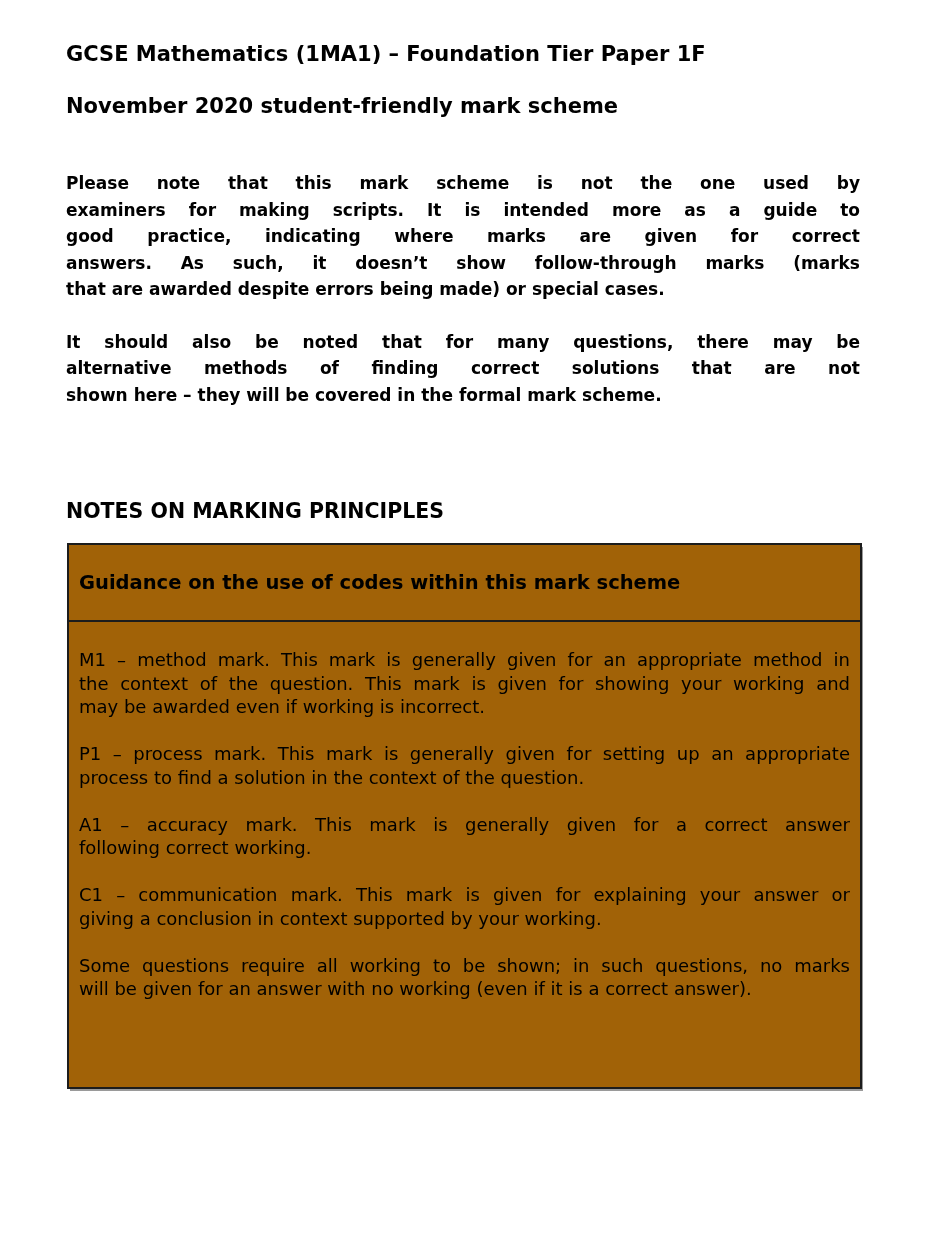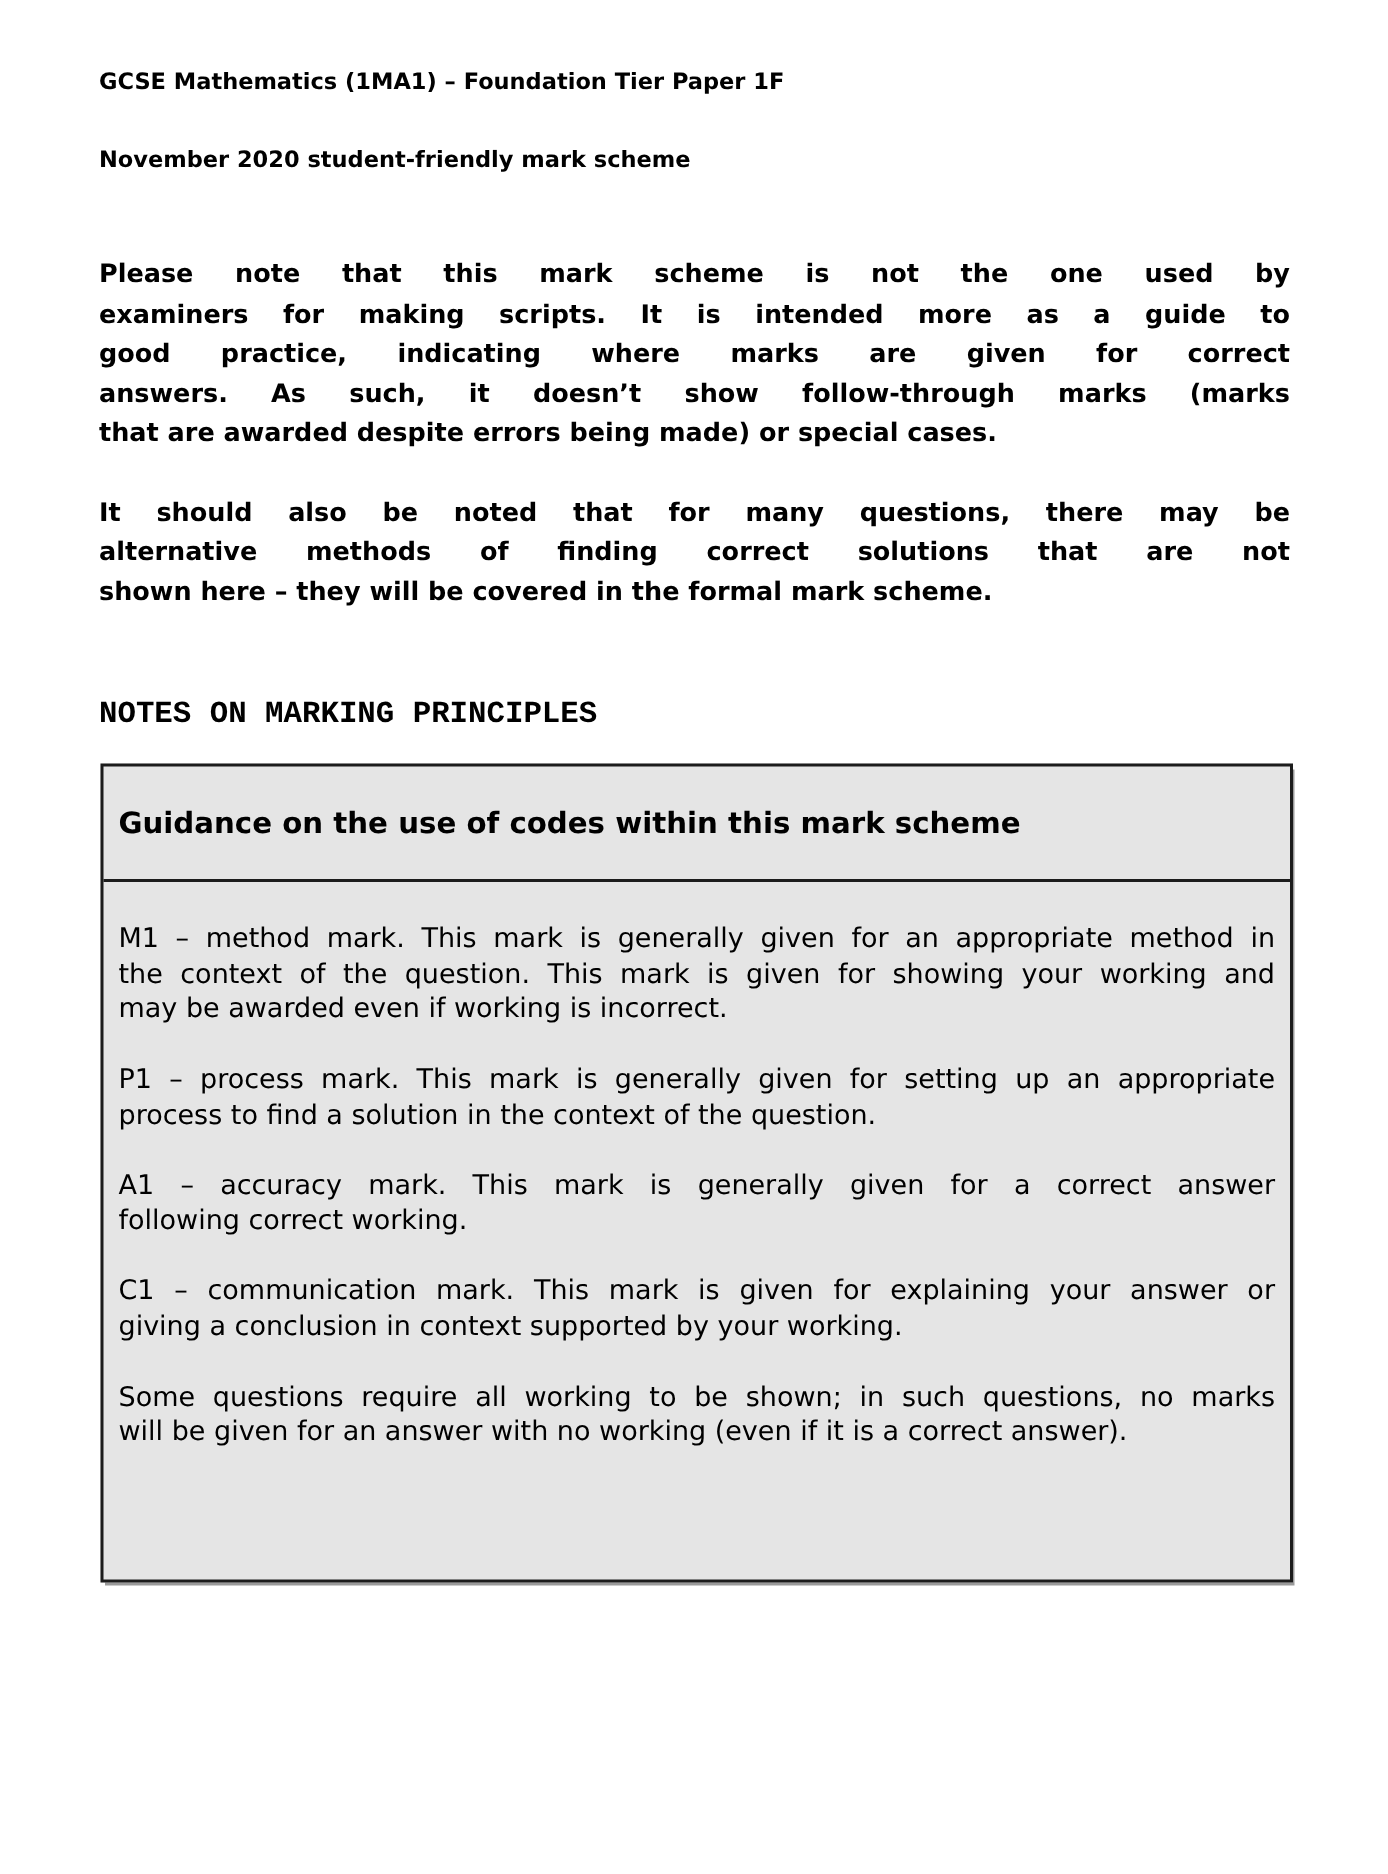--- a/index.html
+++ b/index.html
@@ -11,21 +11,21 @@
     font-family: "DejaVu Sans", "Liberation Sans", sans-serif;
     overflow: hidden;
   }
   .page {
     box-sizing: border-box;
     width: 925px;
     height: 1249px;
     padding: 41px 65px 0 66px;
   }
   .title, .subtitle {
-    font-size: 15px;
+    font-size: 21px;
     font-weight: bold;
     line-height: 26px;
     margin: 0;
     white-space: nowrap;
   }
   .subtitle { margin-top: 26px; }
   .intro {
     font-size: 17px;
     font-weight: bold;
     line-height: 26.5px;
@@ -38,31 +38,30 @@
     text-align-last: justify;
   }
   .jline.jlast {
     -moz-text-align-last: left;
     text-align-last: left;
   }
   .notes-heading {
     font-size: 20.5px;
     font-weight: bold;
     line-height: 26px;
-    margin: 56px 0 0 0;
+    margin: 90px 0 0 0;
     white-space: nowrap;
-    font-family: Liberation Mono, monospace;
   }
   .guidance-box {
     box-sizing: border-box;
     width: 795px;
     margin-top: 19px;
     margin-left: 1px;
     border: 2px solid #1c1c1c;
-    background: #e5e5e5;
+    background: #a16207;
     box-shadow: 2px 3px 0 -1px #9a9a9a;
   }
   .box-header {
     font-size: 19.5px;
     font-weight: bold;
     line-height: 24px;
     padding: 26px 10px 25px 10px;
     border-bottom: 2px solid #1c1c1c;
   }
   .box-body {

